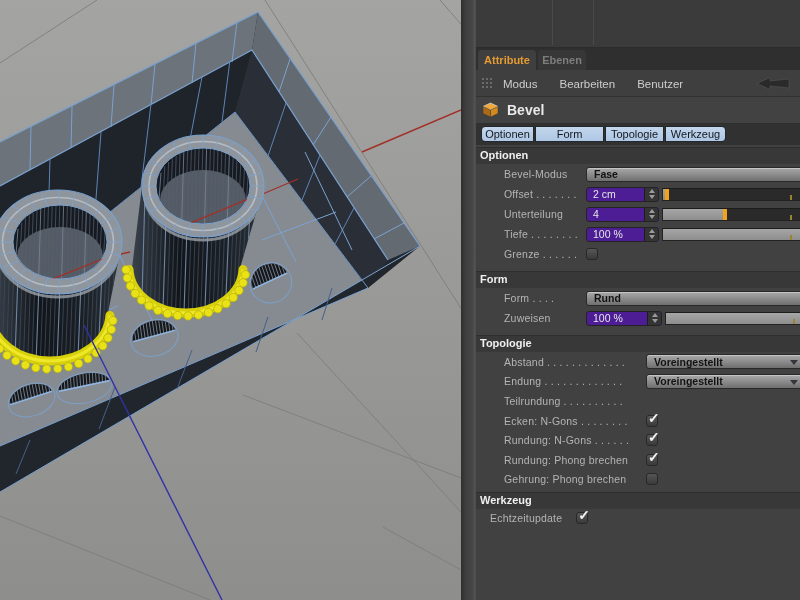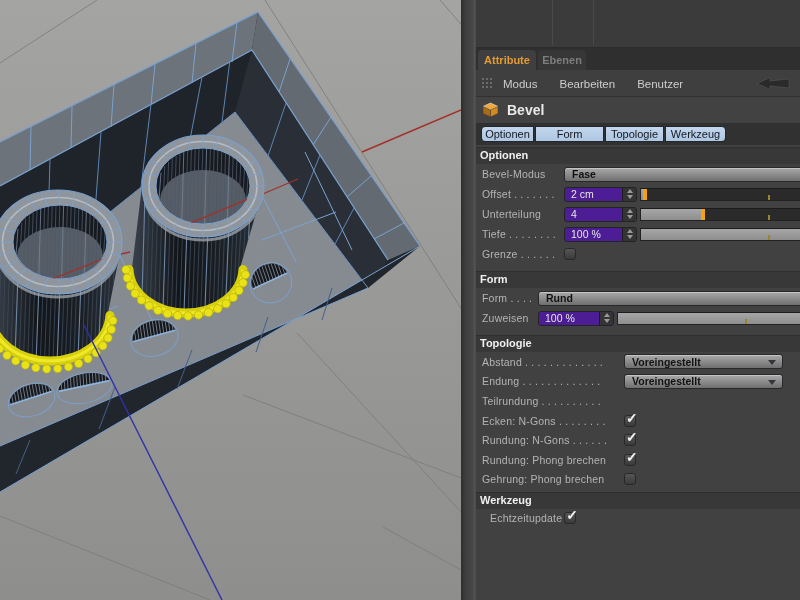--- a/index.html
+++ b/index.html
@@ -42,25 +42,25 @@
     border:1px solid #23262b;box-sizing:border-box;}
   .sectab.first{border-radius:4px 0 0 4px;}
   .sectab.last{border-radius:0 4px 4px 0;}
 
   
   #rows{position:absolute;left:0;top:145px;width:324px;}
   .sec-header{height:14px;background:#383838;border-top:1px solid #2e2e2e;border-bottom:1px solid #393939;
     color:#efefef;font-size:11px;font-weight:bold;padding:1px 0 0 4px;margin-top:7px;}
   .sec-header.first{margin-top:2px;}
   .sec-header.tight{margin-top:3px;}
-  .row{height:20px;display:flex;align-items:center;padding-left:6px;position:relative;}
+  .row{height:20px;display:flex;align-items:center;padding-left:28px;position:relative;}
   .row.short{height:19.6px;}
   .rlabel{color:#b4b4b4;font-size:10.5px;white-space:nowrap;overflow:hidden;flex:none;letter-spacing:0.2px;}
   .lab-opt{width:82px;}
-  .lab-form{width:56px;}
+  .lab-form{width:82px;}
   .lab-topo{width:142px;}
 
   .dropdown{height:15px;flex:1;margin-right:-4px;border-radius:3px;border:1px solid #292929;box-sizing:border-box;
     background:linear-gradient(#a9a9a9,#6f6f6f);color:#121212;font-size:10.5px;font-weight:bold;
     display:flex;align-items:center;padding-left:7px;box-shadow:inset 0 1px 0 #c4c4c4;}
   .dropdown2{height:15px;width:159px;flex:none;border-radius:3px;border:1px solid #292929;box-sizing:border-box;
     background:linear-gradient(#a9a9a9,#6f6f6f);color:#121212;font-size:10.5px;font-weight:bold;
     display:flex;align-items:center;padding-left:7px;box-shadow:inset 0 1px 0 #c4c4c4;position:relative;}
   .dd-chev{position:absolute;right:6px;top:5px;width:0;height:0;border-left:4px solid transparent;
     border-right:4px solid transparent;border-top:5px solid #33373c;}
@@ -79,21 +79,21 @@
     border-top-color:#1c1c1c;box-sizing:border-box;position:relative;overflow:hidden;}
   .sl-fill{position:absolute;left:0;top:0;bottom:0;background:linear-gradient(#a6a6a6,#8e8e8e);}
   .sl-handle{position:absolute;top:0;bottom:0;width:4px;background:#f2a317;}
   .sl-tick{position:absolute;bottom:0;width:2px;height:5px;background:#9a852c;left:127px;}
 
   .checkbox{width:12px;height:12px;border-radius:3px;background:linear-gradient(#565656,#3a3a3a);
     border:1px solid #282828;box-sizing:border-box;position:relative;flex:none;}
   .checkbox .mark{position:absolute;left:1px;top:-5px;color:#f2f2f2;font-size:14px;font-weight:bold;line-height:14px;}
 
   #wz-row{display:flex;align-items:center;height:18px;padding-left:14px;}
-  #wz-row .rlabel{width:auto;margin-right:2px;}
+  #wz-row .rlabel{width:auto;margin-right:14px;}
   #btnrow{position:relative;height:16px;margin-top:6px;}
   .pill{position:absolute;top:0;height:15px;border-radius:8px;font-size:10.5px;font-weight:bold;
     display:flex;align-items:center;justify-content:center;box-sizing:border-box;border:1px solid #262626;}
   .pill.enabled{background:linear-gradient(#c9c9c9,#989898);color:#1b1b1b;box-shadow:inset 0 1px 0 #e0e0e0;}
   .pill.disabled{background:linear-gradient(#4e4e4e,#434343);color:#6f6f6f;}
 </style>
 </head>
 <body>
 
 <div id="screen">

